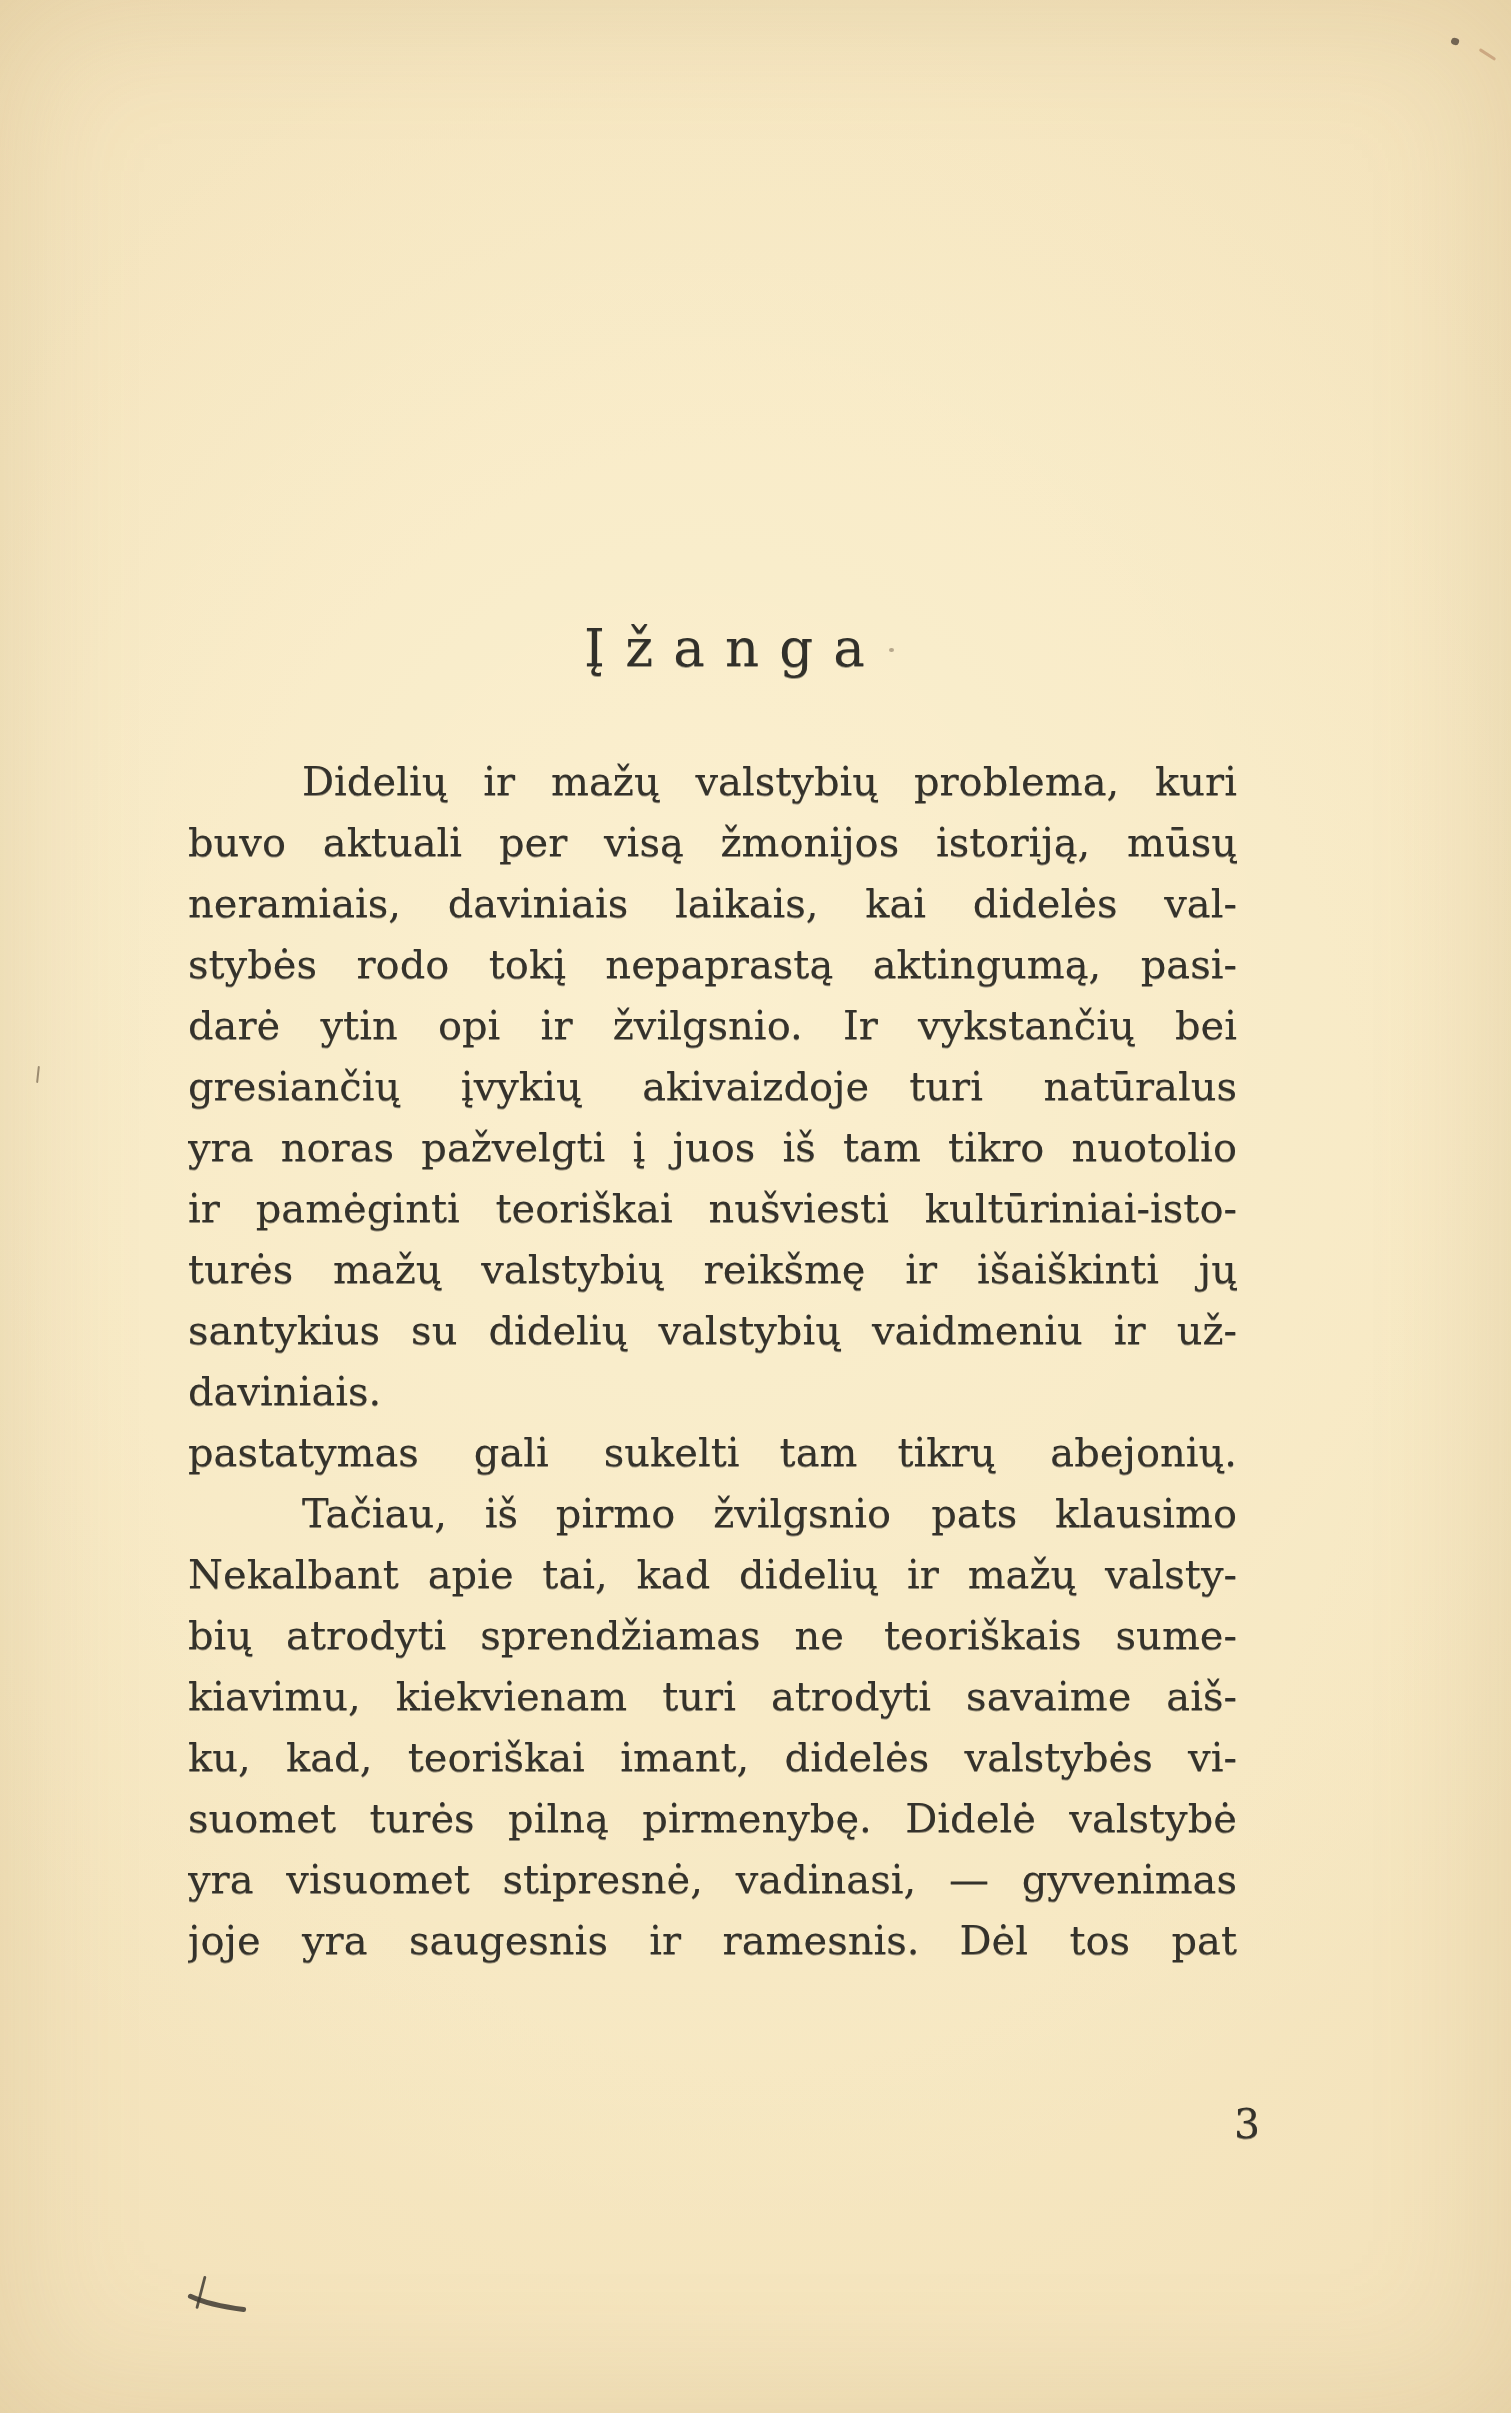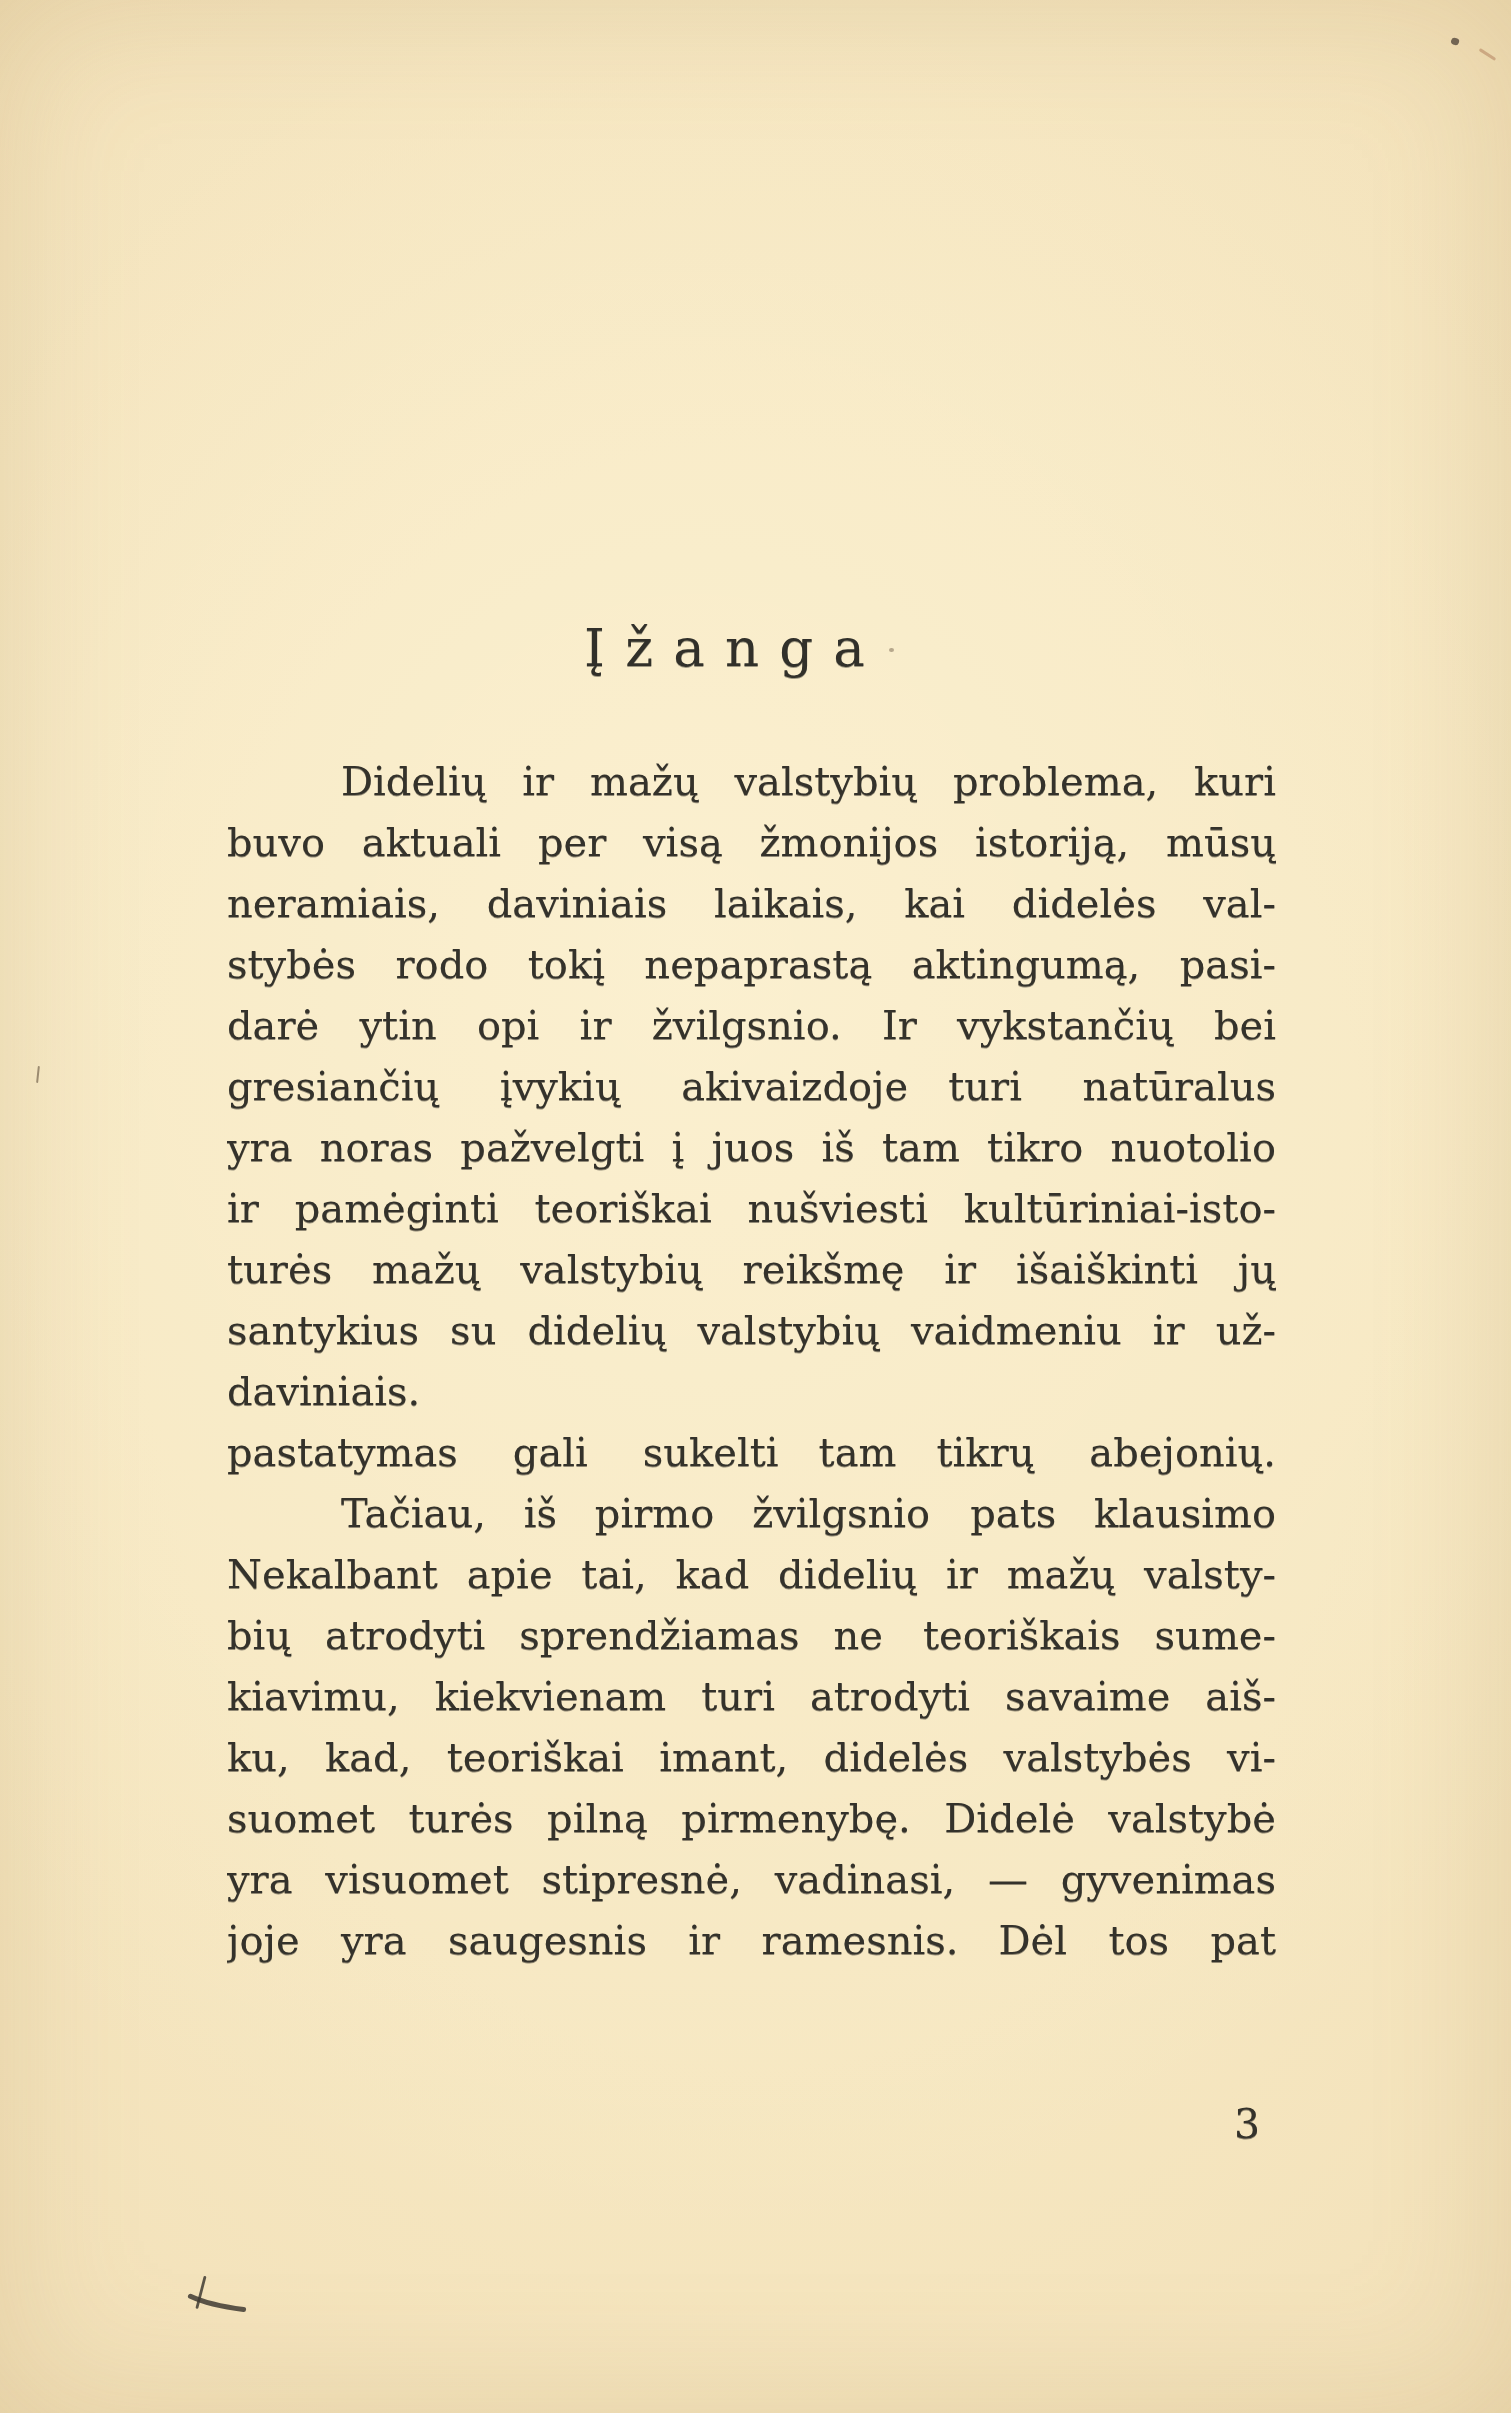--- a/index.html
+++ b/index.html
@@ -37,21 +37,20 @@
     color: #31302a;
     text-shadow: 0 0.6px 0.6px rgba(49,48,42,0.45);
   }
 
   
   .body-text {
     position: absolute;
     top: 751px;
     left: 188px;
     width: 1049px;
-    margin-left: 39px;
   }
   .line {
     font-size: 40px;
     line-height: 61px;
     height: 61px;
     overflow: hidden;
     text-align: justify;
     white-space: normal;
     text-shadow: 0 0.6px 0.6px rgba(45,42,35,0.5);
   }

